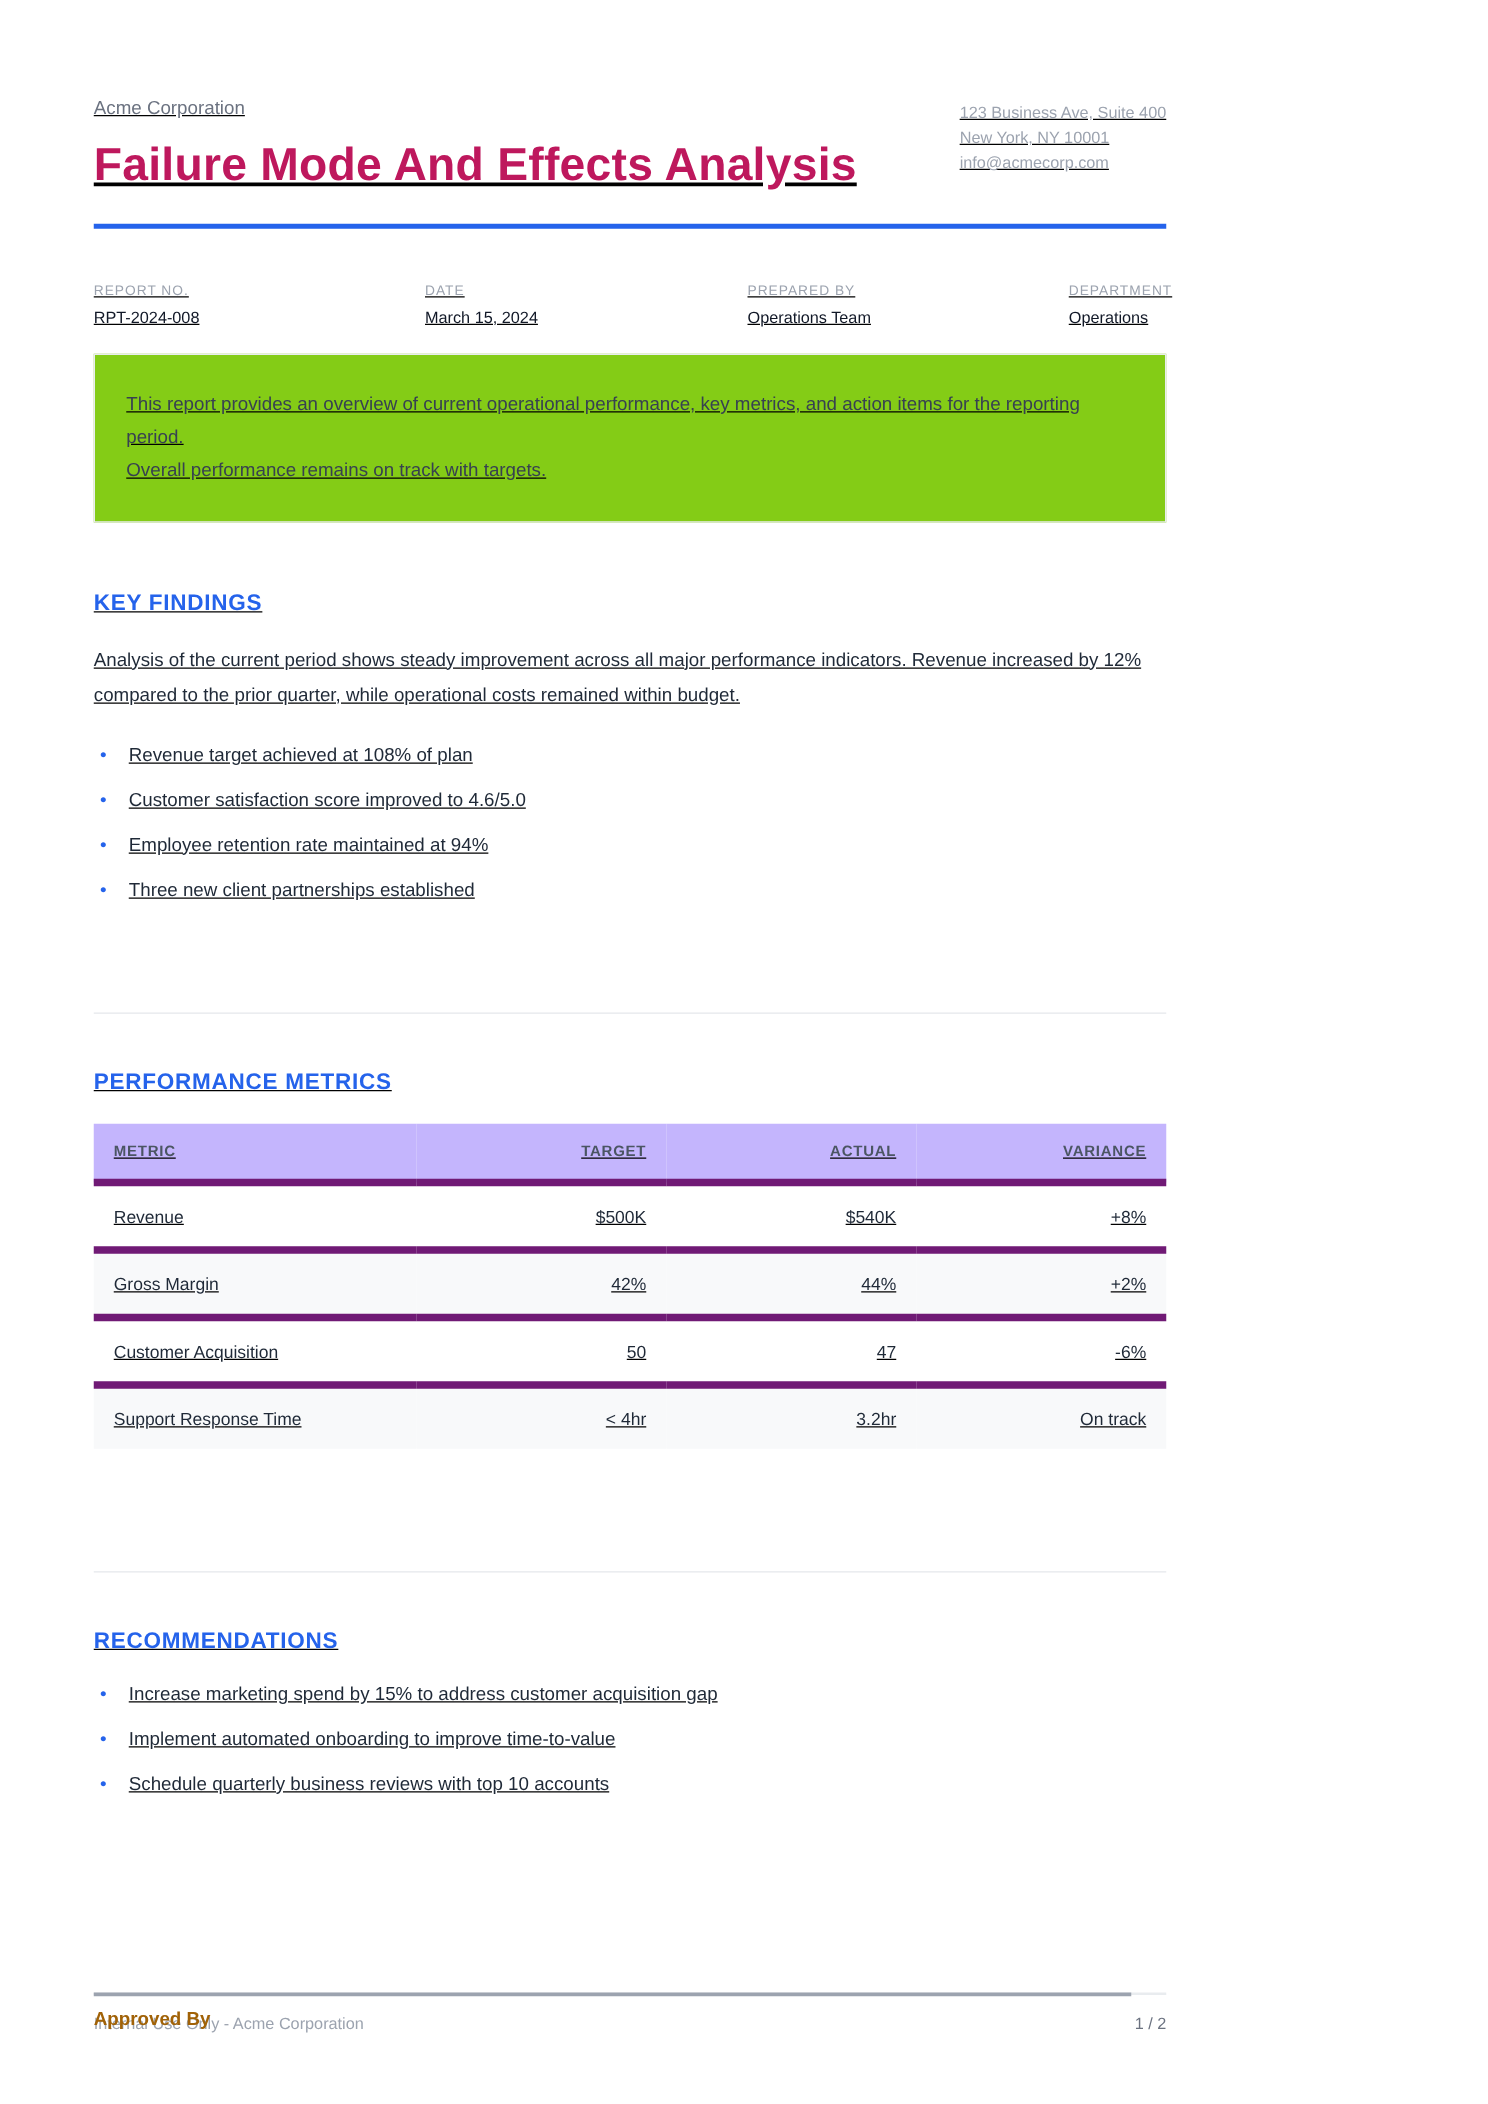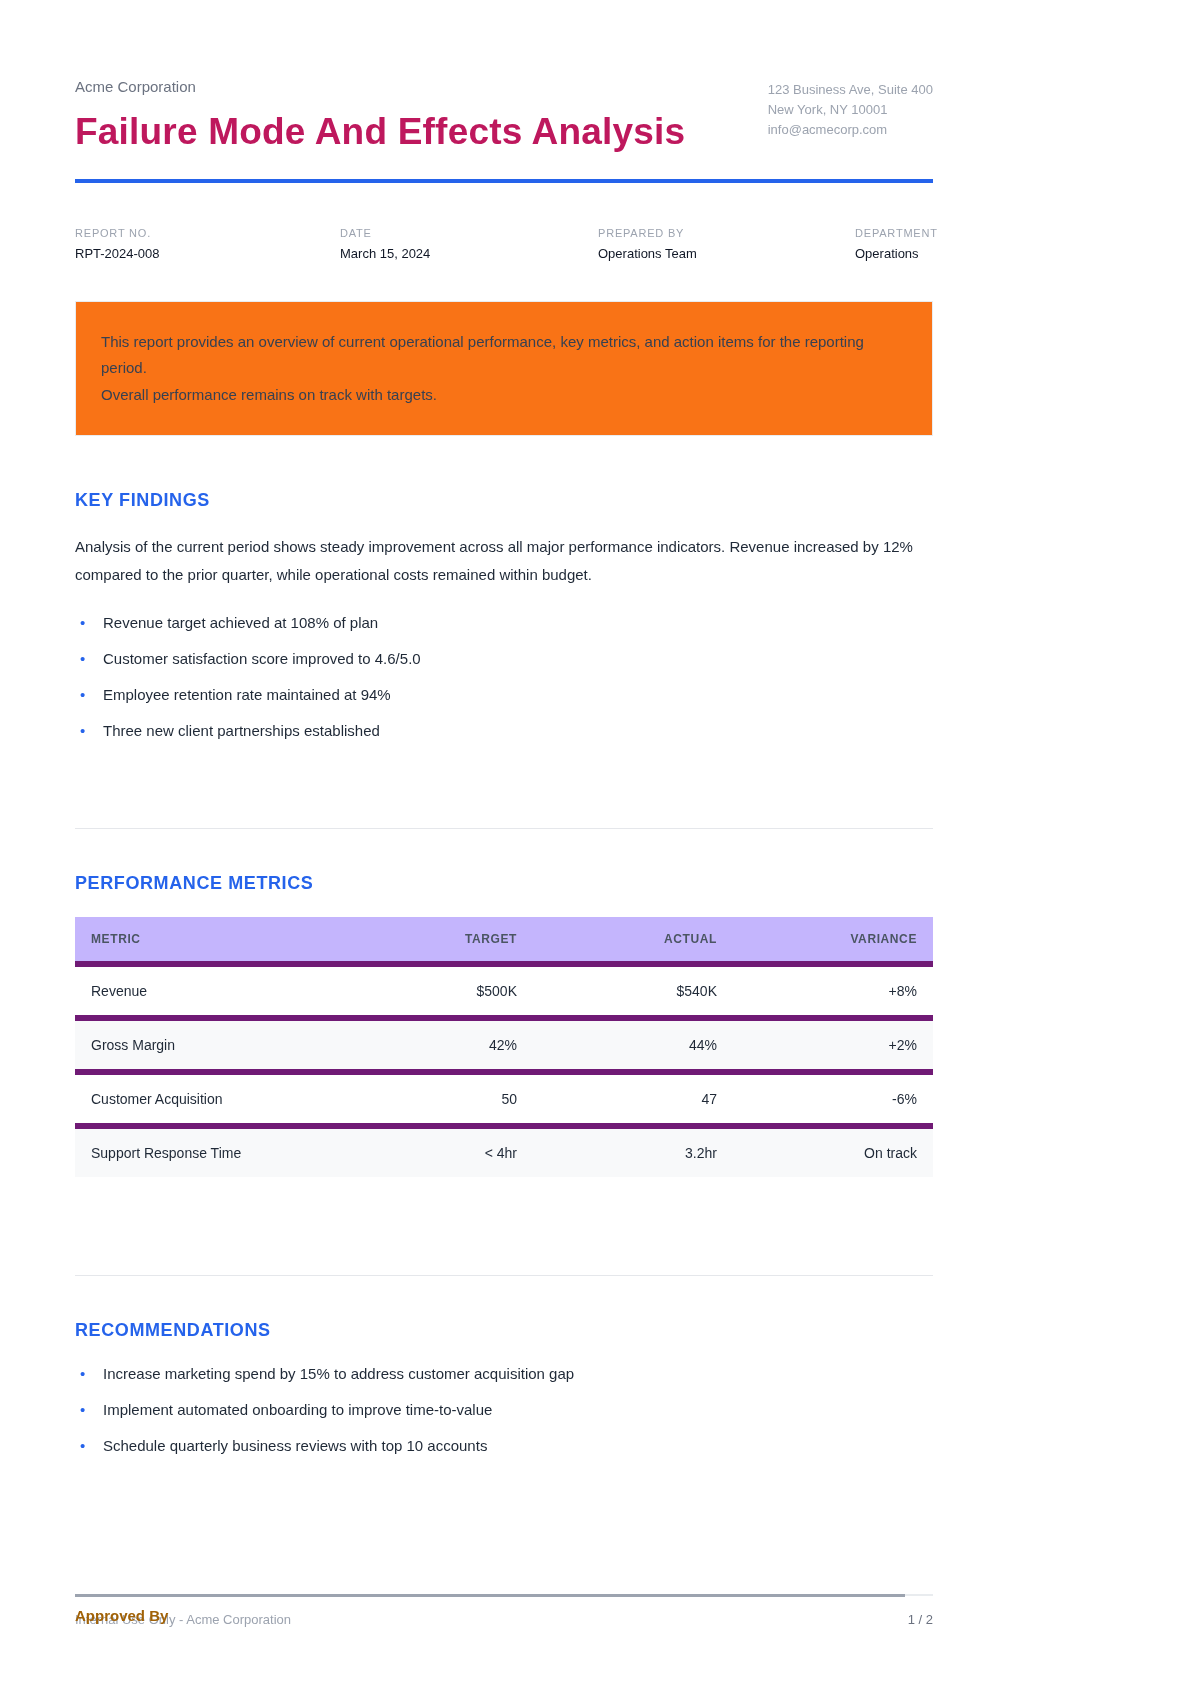--- a/index.html
+++ b/index.html
@@ -5,39 +5,40 @@
   * { margin: 0; padding: 0; box-sizing: border-box; }
   html, body { background: #ffffff; }
   body { font-family: "Liberation Sans", sans-serif; }
 
   .page {
     position: relative;
     width: 1008px;
     height: 1683px;
     background: #ffffff;
     overflow: hidden;
+    text-decoration: underline;
   }
   .content { padding: 78px 75px 0 75px; }
 
   
   .header-row { display: flex; justify-content: space-between; align-items: flex-start; }
   .company { font-size: 15px; color: #6b7280; }
   .title { font-size: 37px; font-weight: bold; color: #be185d; margin-top: 16px; letter-spacing: 0.2px; }
   .address { font-size: 13px; color: #9ca3af; line-height: 1.55; padding-top: 2px; }
   .rule { height: 4px; background: #2563eb; margin-top: 26px; }
 
   
   .meta { display: grid; grid-template-columns: 265px 258px 257px 1fr; margin-top: 44px; }
   .meta-label { font-size: 11px; color: #9ca3af; letter-spacing: 0.8px; text-transform: uppercase; }
   .meta-value { font-size: 13px; color: #111827; margin-top: 7px; }
 
   
   .summary-box {
-    margin-top: 40px;
-    background: #f97316;
+    margin-top: 22px;
+    background: #84cc16;
     border: 1px solid #e9ecef;
     padding: 27px 25px;
     font-size: 15px;
     color: #374151;
     line-height: 1.75;
     min-height: 122px;
   }
   .summary-box .line { display: block; }
 
   

